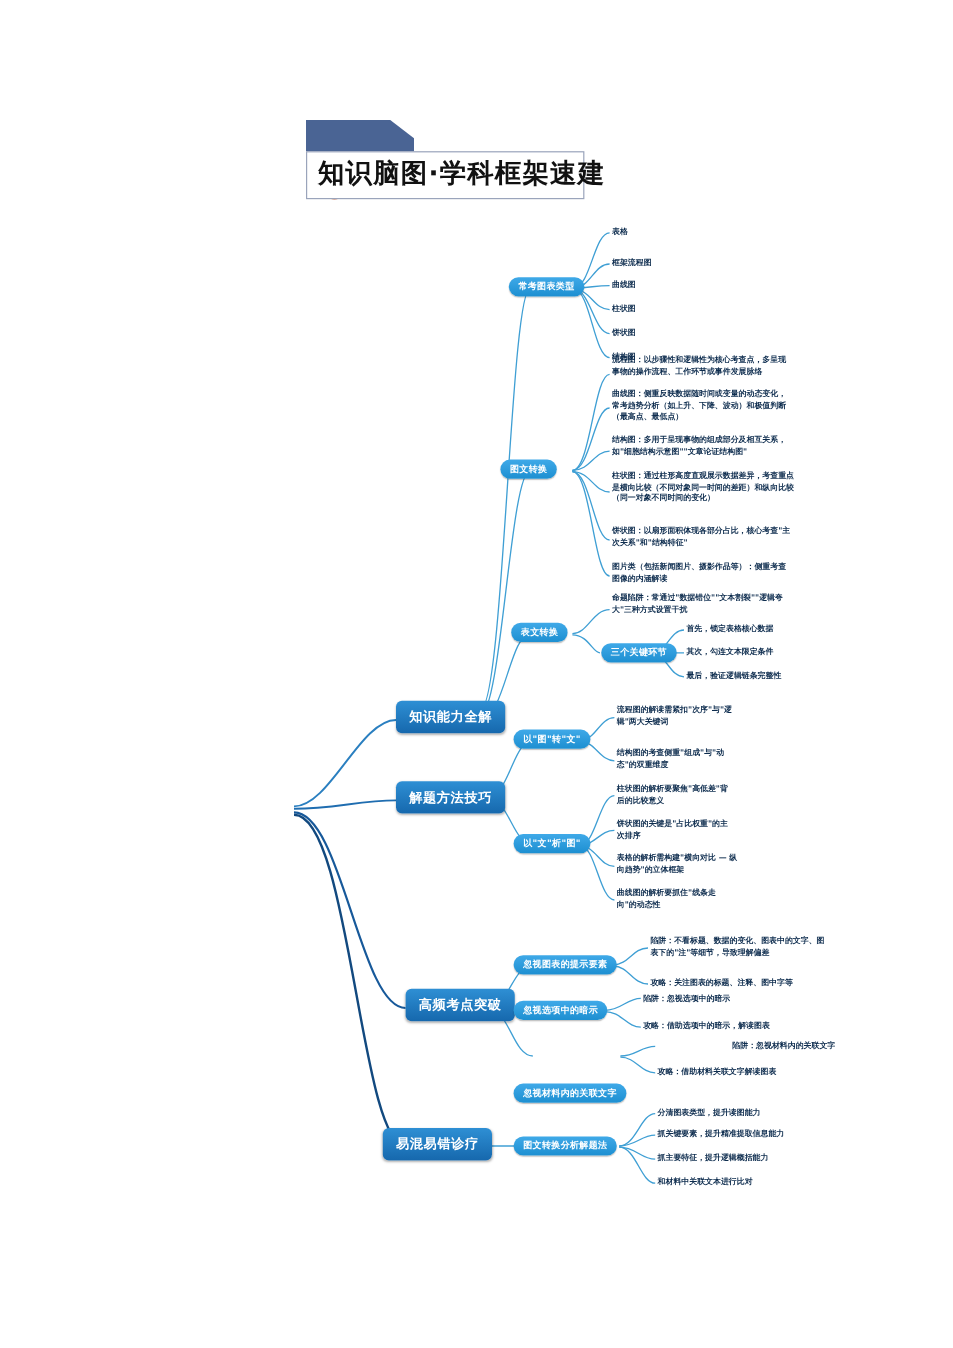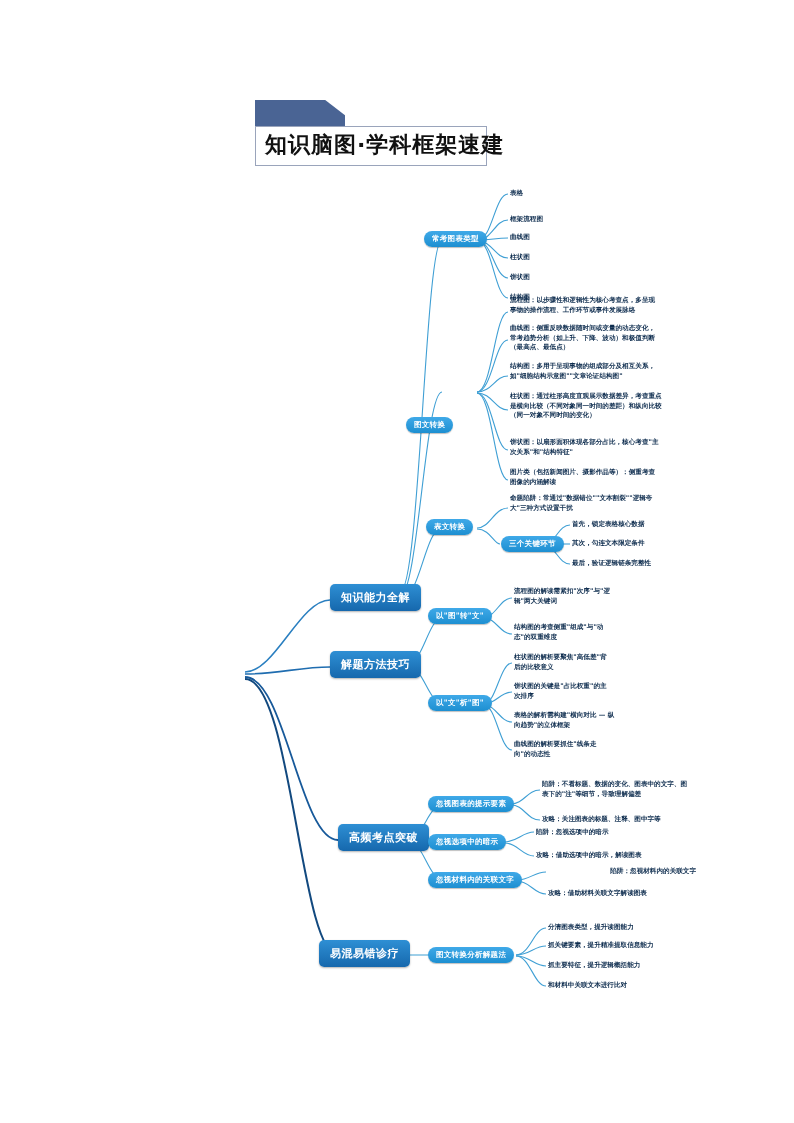--- a/index.html
+++ b/index.html
@@ -168,21 +168,21 @@
 
     <div class="node n-l2" style="left:424px;top:51px;">常考图表类型</div>
 
     <div class="node n-leaf" style="left:510px;top:9px;">表格</div>
     <div class="node n-leaf" style="left:510px;top:35px;">框架流程图</div>
     <div class="node n-leaf" style="left:510px;top:53px;">曲线图</div>
     <div class="node n-leaf" style="left:510px;top:73px;">柱状图</div>
     <div class="node n-leaf" style="left:510px;top:93px;">饼状图</div>
     <div class="node n-leaf" style="left:510px;top:113px;">结构图</div>
 
-    <div class="node n-l2" style="left:406px;top:203px;margin-top:34px;">图文转换</div>
+    <div class="node n-l2" style="left:417px;top:203px;">图文转换</div>
 
     <div class="node n-leaf wrap" style="left:510px;top:116px;width:150px;">流程图：以步骤性和逻辑性为核心考查点，多呈现事物的操作流程、工作环节或事件发展脉络</div>
     <div class="node n-leaf wrap" style="left:510px;top:144px;width:150px;">曲线图：侧重反映数据随时间或变量的动态变化，常考趋势分析（如上升、下降、波动）和极值判断（最高点、最低点）</div>
     <div class="node n-leaf wrap" style="left:510px;top:182px;width:150px;">结构图：多用于呈现事物的组成部分及相互关系，如"细胞结构示意图""文章论证结构图"</div>
     <div class="node n-leaf wrap" style="left:510px;top:212px;width:152px;">柱状图：通过柱形高度直观展示数据差异，考查重点是横向比较（不同对象同一时间的差距）和纵向比较（同一对象不同时间的变化）</div>
     <div class="node n-leaf wrap" style="left:510px;top:258px;width:150px;">饼状图：以扇形面积体现各部分占比，核心考查"主次关系"和"结构特征"</div>
     <div class="node n-leaf wrap" style="left:510px;top:288px;width:150px;">图片类（包括新闻图片、摄影作品等）：侧重考查图像的内涵解读</div>
 
     <div class="node n-l2" style="left:426px;top:339px;">表文转换</div>
 
@@ -213,21 +213,21 @@
     <div class="node n-l2" style="left:428px;top:616px;">忽视图表的提示要素</div>
 
     <div class="node n-leaf wrap" style="left:542px;top:600px;width:148px;">陷阱：不看标题、数据的变化、图表中的文字、图表下的"注"等细节，导致理解偏差</div>
     <div class="node n-leaf wrap" style="left:542px;top:635px;width:148px;">攻略：关注图表的标题、注释、图中字等</div>
 
     <div class="node n-l2" style="left:428px;top:654px;">忽视选项中的暗示</div>
 
     <div class="node n-leaf wrap" style="left:536px;top:648px;width:148px;">陷阱：忽视选项中的暗示</div>
     <div class="node n-leaf wrap" style="left:536px;top:671px;width:148px;">攻略：借助选项中的暗示，解读图表</div>
 
-    <div class="node n-l2" style="left:428px;top:692px;">忽视材料内的关联文字</div>
+    <div class="node n-l2" style="left:428px;top:723px;">忽视材料内的关联文字</div>
 
     <div class="node n-leaf wrap" style="left:548px;top:687px;width:148px;text-align:right;">陷阱：忽视材料内的关联文字</div>
     <div class="node n-leaf wrap" style="left:548px;top:709px;width:148px;">攻略：借助材料关联文字解读图表</div>
 
     <div class="node n-l1" style="left:319px;top:760px;">易混易错诊疗</div>
 
     <div class="node n-l2" style="left:428px;top:767px;">图文转换分析解题法</div>
 
     <div class="node n-leaf" style="left:548px;top:743px;">分清图表类型，提升读图能力</div>
     <div class="node n-leaf" style="left:548px;top:761px;">抓关键要素，提升精准提取信息能力</div>

